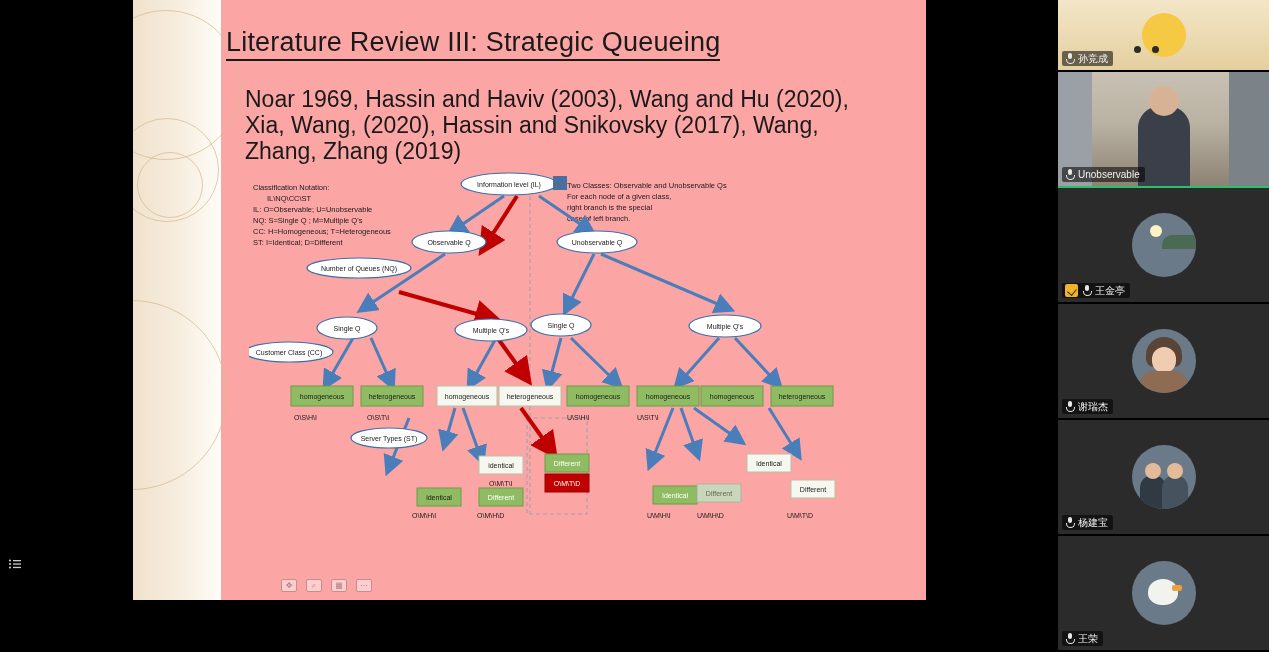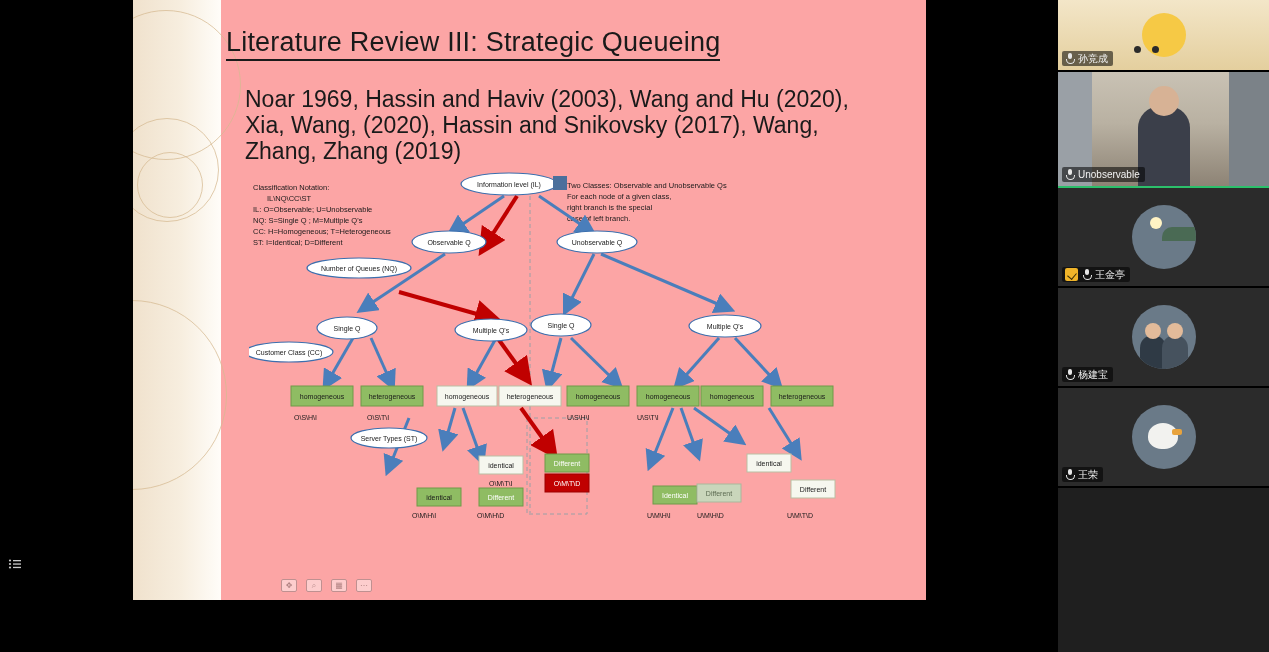--- a/index.html
+++ b/index.html
@@ -68,21 +68,21 @@
     position: absolute; left: 6px; top: 556px; width: 18px; height: 18px;
     color: #cfcfcf; font-size: 13px; line-height: 18px; text-align: center;
   }
 
   
   .strip {
     position: absolute; left: 1058px; top: 0; width: 211px; height: 652px;
     background: #1f1f1f;
   }
   .tile {
-    position: relative; width: 211px; height: 100px;
+    position: relative; width: 211px; height: 116px;
     border-bottom: 2px solid #000;
     overflow: hidden;
     background: #2b2b2b;
   }
   .tile.active { outline: 2px solid #2cc06b; outline-offset: -2px; }
   .tile .photo { position: absolute; inset: 0; }
   .tile .avatar {
     position: absolute; left: 50%; top: 50%; transform: translate(-50%,-50%);
     width: 64px; height: 64px; border-radius: 50%; overflow: hidden;
     background: #6a7a88;
@@ -388,20 +388,31 @@
         <div class="sun"></div>
           <div class="hill"></div>
       </div>
       <div class="name">
         <span class="badge-yellow"></span>
         <span class="mic"></span>
         <span>王金亭</span>
       </div>
     </div>
 
+    <div class="tile">
+      <div class="avatar av-person">
+        <div class="hair"></div>
+          <div class="face"></div>
+          <div class="body"></div>
+      </div>
+      <div class="name">
+        <span class="mic"></span>
+        <span>谢瑞杰</span>
+      </div>
+    </div>
 
     <div class="tile">
       <div class="avatar av-two">
         <div class="p1"></div>
           <div class="p2"></div>
           <div class="h1"></div>
           <div class="h2"></div>
       </div>
       <div class="name">
         <span class="mic"></span>

